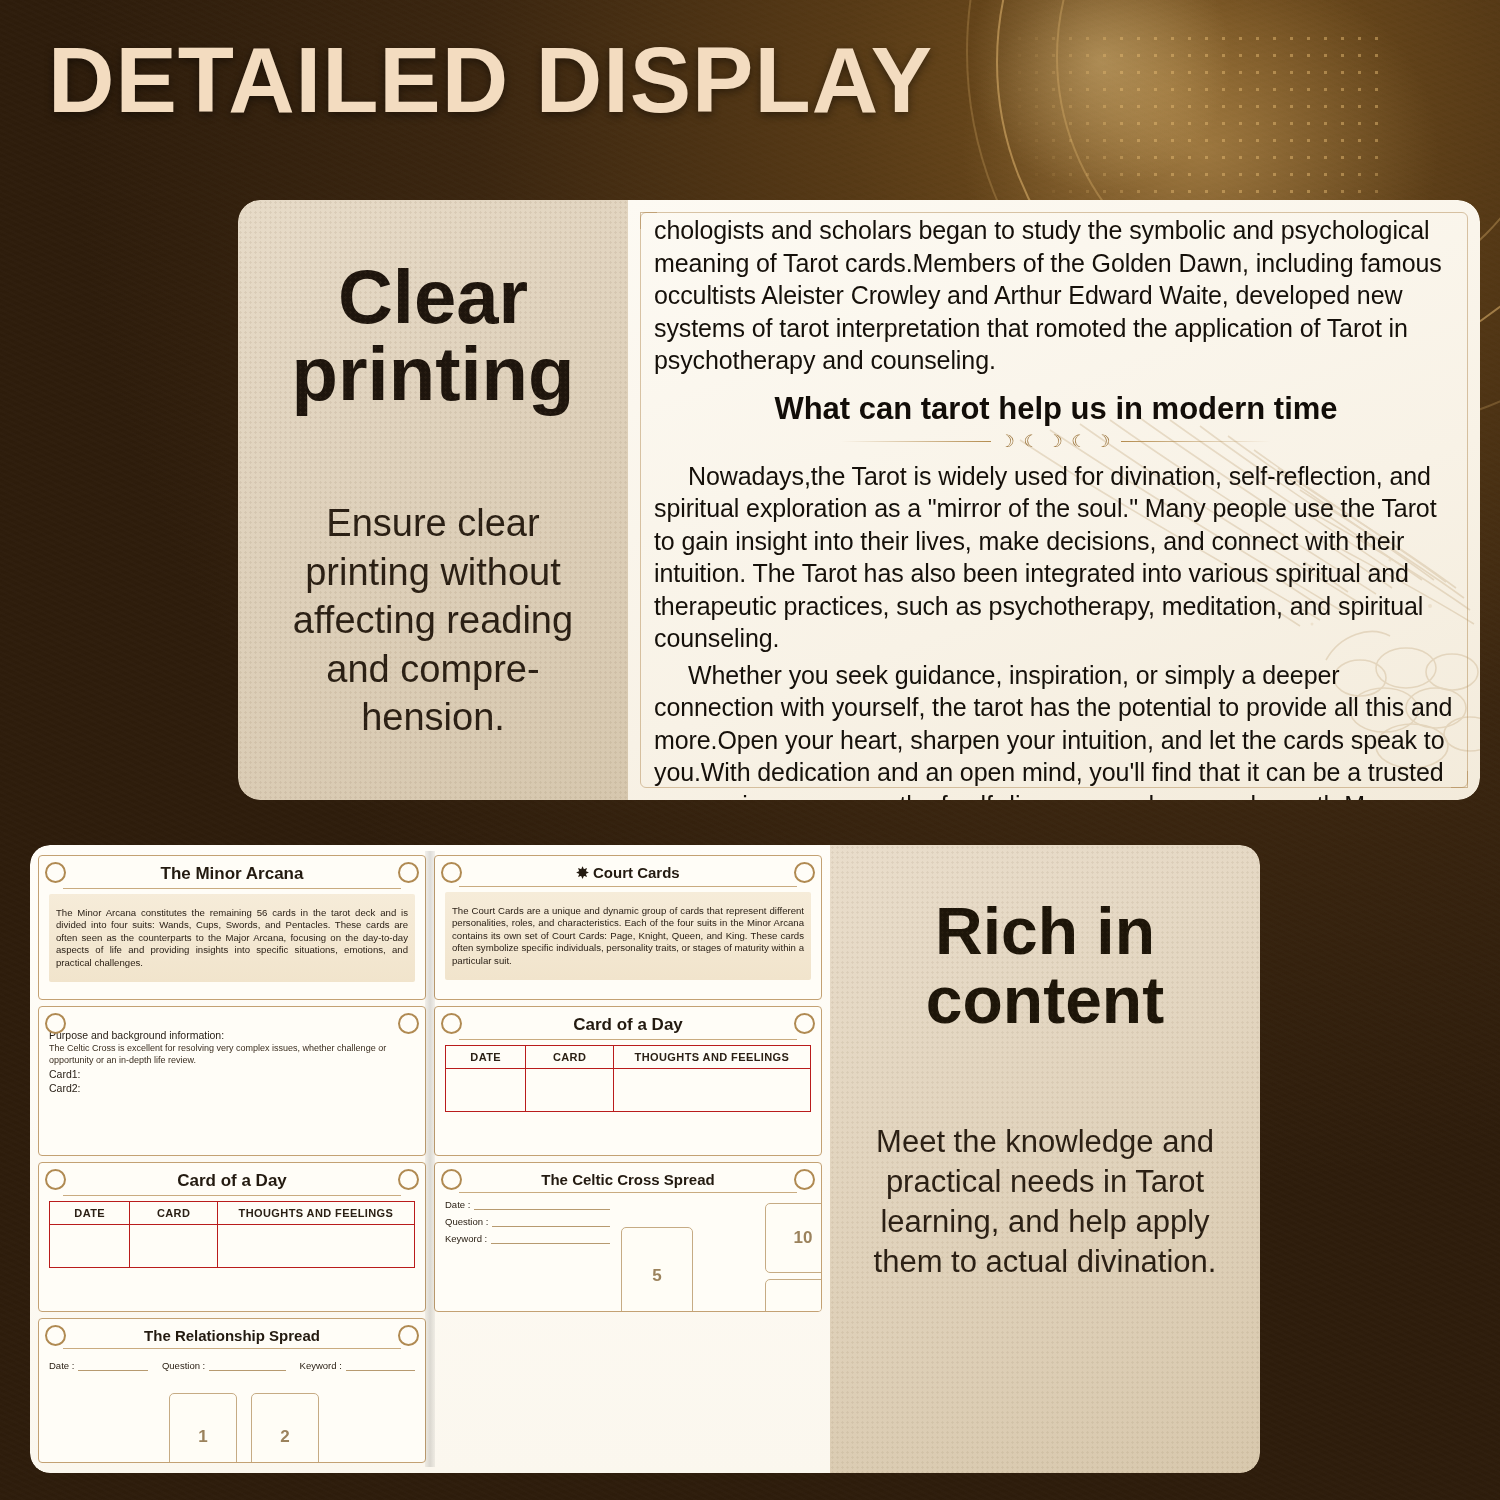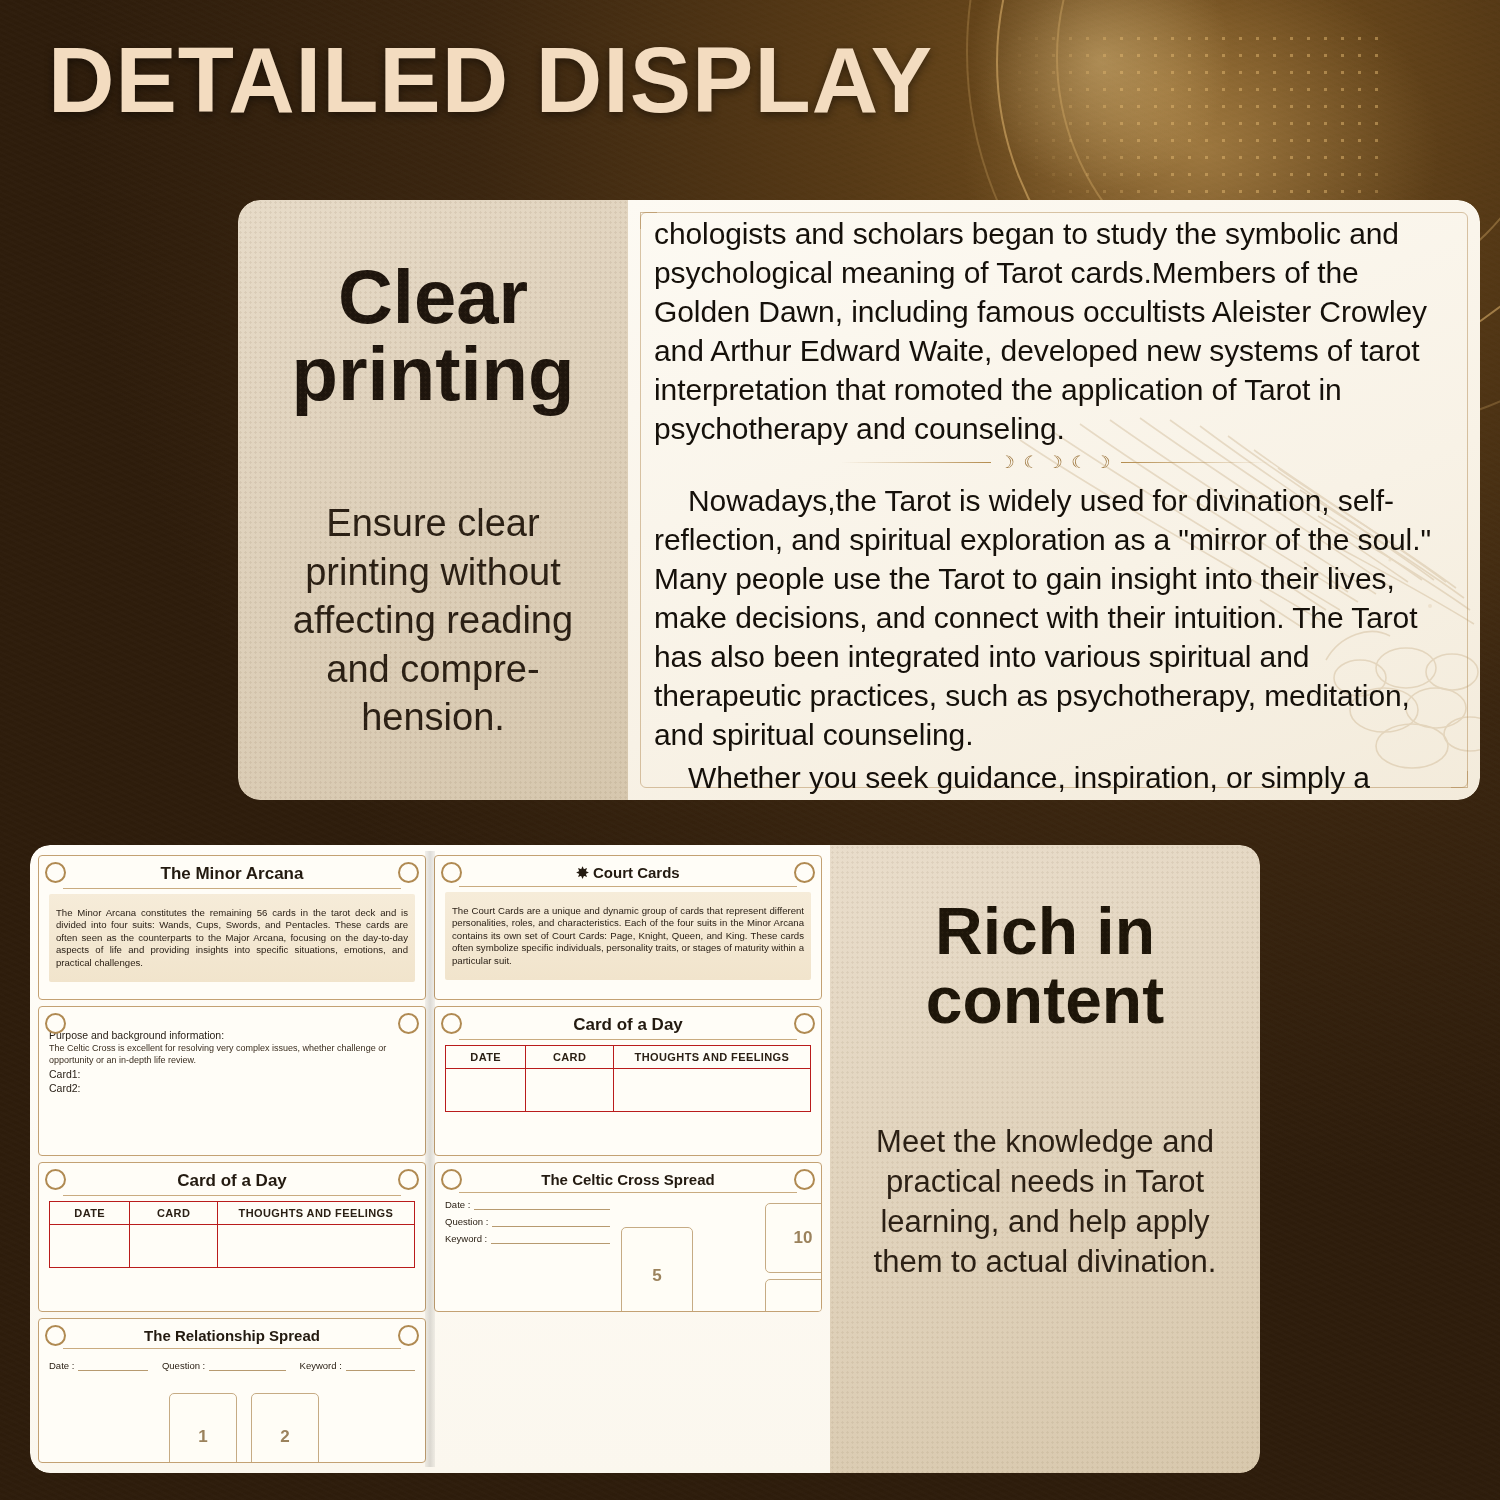--- a/index.html
+++ b/index.html
@@ -159,21 +159,21 @@
     right: -40px;
     bottom: -30px;
     width: 560px;
     height: 420px;
     opacity: .38;
     pointer-events: none;
   }
 
   .book-para {
     position: relative;
-    font-size: 30px;
+    font-size: 25px;
     line-height: 1.30;
     margin: 0 0 4px 0;
     letter-spacing: -0.1px;
     color: #15100a;
   }
   .book-h2 {
     position: relative;
     text-align: center;
     font-size: 31px;
     font-weight: bold;
@@ -432,20 +432,21 @@
       <g fill="#caa877" opacity=".5">
         <circle cx="392" cy="164" r="2"></circle>
           <circle cx="430" cy="150" r="1.6"></circle>
         <circle cx="470" cy="196" r="2"></circle>
           <circle cx="352" cy="214" r="1.5"></circle>
       </g>
     </svg>
 
     <p class="book-para">chologists and scholars began to study the symbolic and psychological meaning of Tarot cards.Members of the Golden Dawn, including famous occultists Aleister Crowley and Arthur Edward Waite, developed new systems of tarot interpretation that romoted the application of Tarot in psychotherapy and counseling.</p>
 
+    <div class="book-h2">What can tarot help us in modern time</div>
 
     <div class="divider">
       <span class="bar"></span>
       <span>☽ ☾ ☽ ☾ ☽</span>
       <span class="bar r"></span>
     </div>
 
     <p class="book-para indent">Nowadays,the Tarot is widely used for divination, self-reflection, and spiritual exploration as a "mirror of the soul." Many people use the Tarot to gain insight  into their lives, make decisions, and connect with their intuition. The Tarot has also been integrated into various spiritual and therapeutic practices, such as psychotherapy, meditation, and spiritual counseling.</p>
     <p class="book-para indent">Whether you seek guidance, inspiration, or simply a deeper connection with yourself, the tarot has the potential to provide all this and more.Open your heart, sharpen your intuition, and let the cards speak to you.With dedication and an open mind, you'll find that it can be a trusted companion on your path of self-discovery and personal growth.May your tarot journey be filled with insight, inspiration, and transformation.</p>
   </div>

